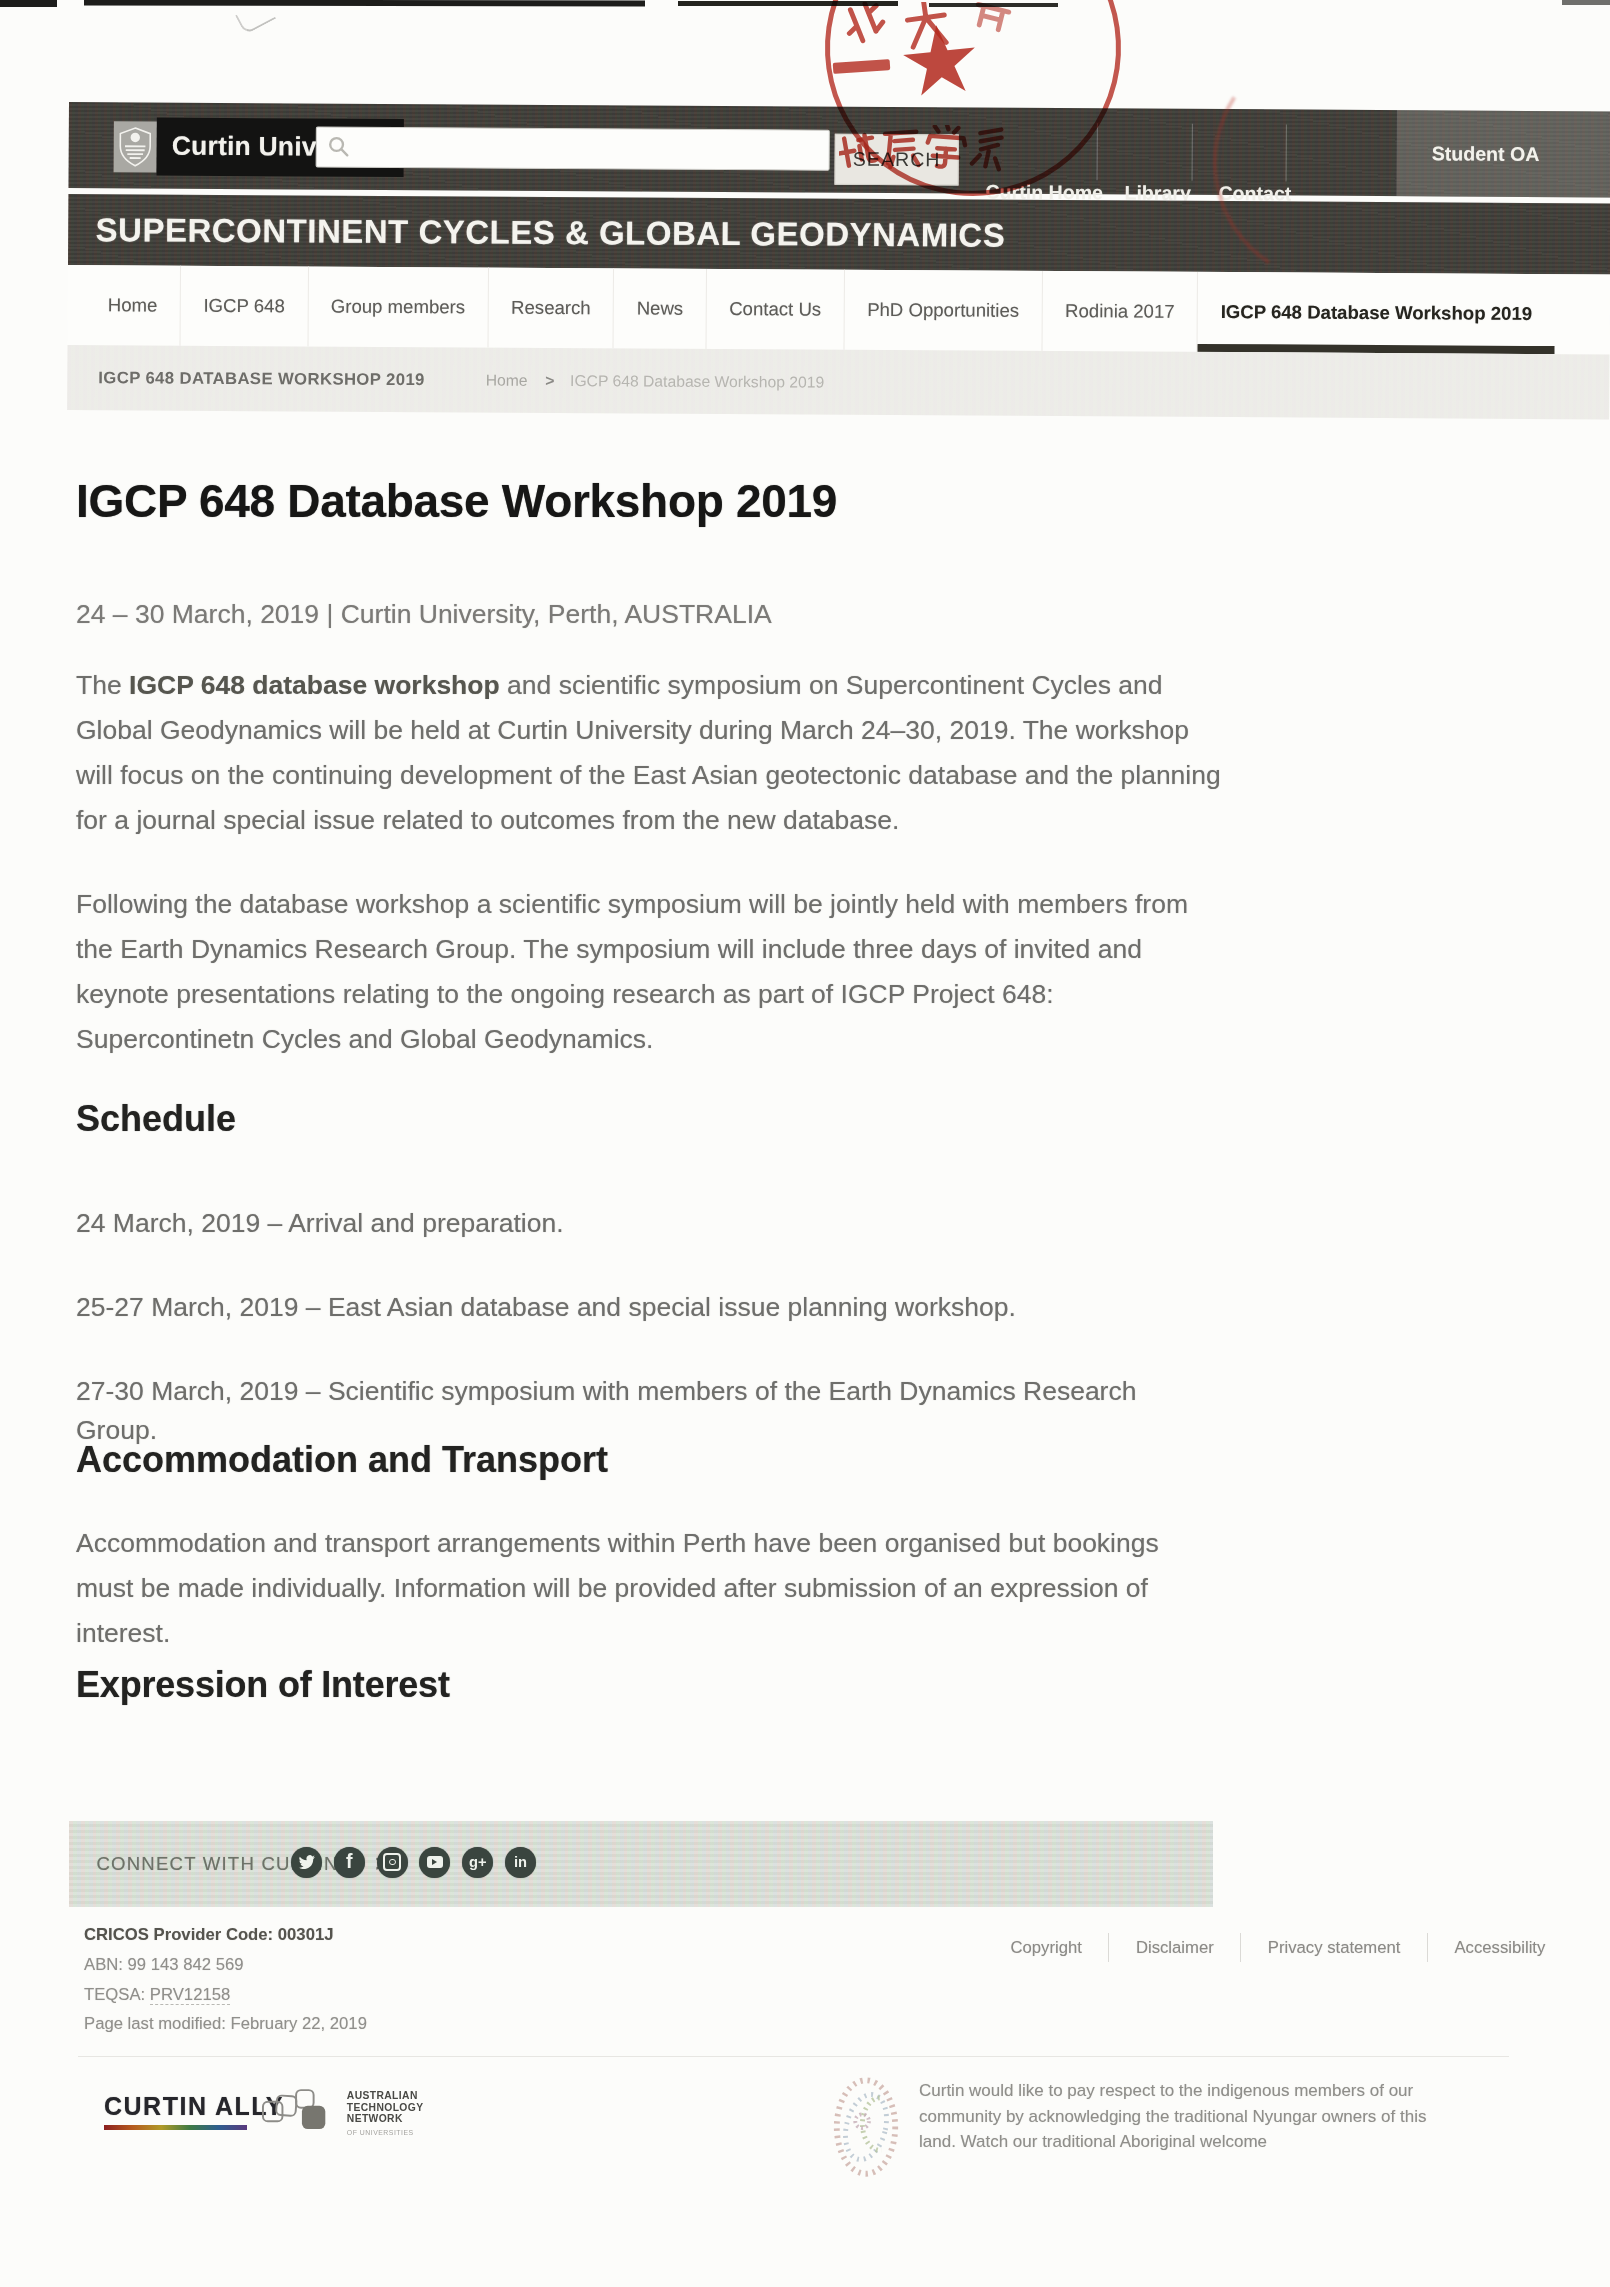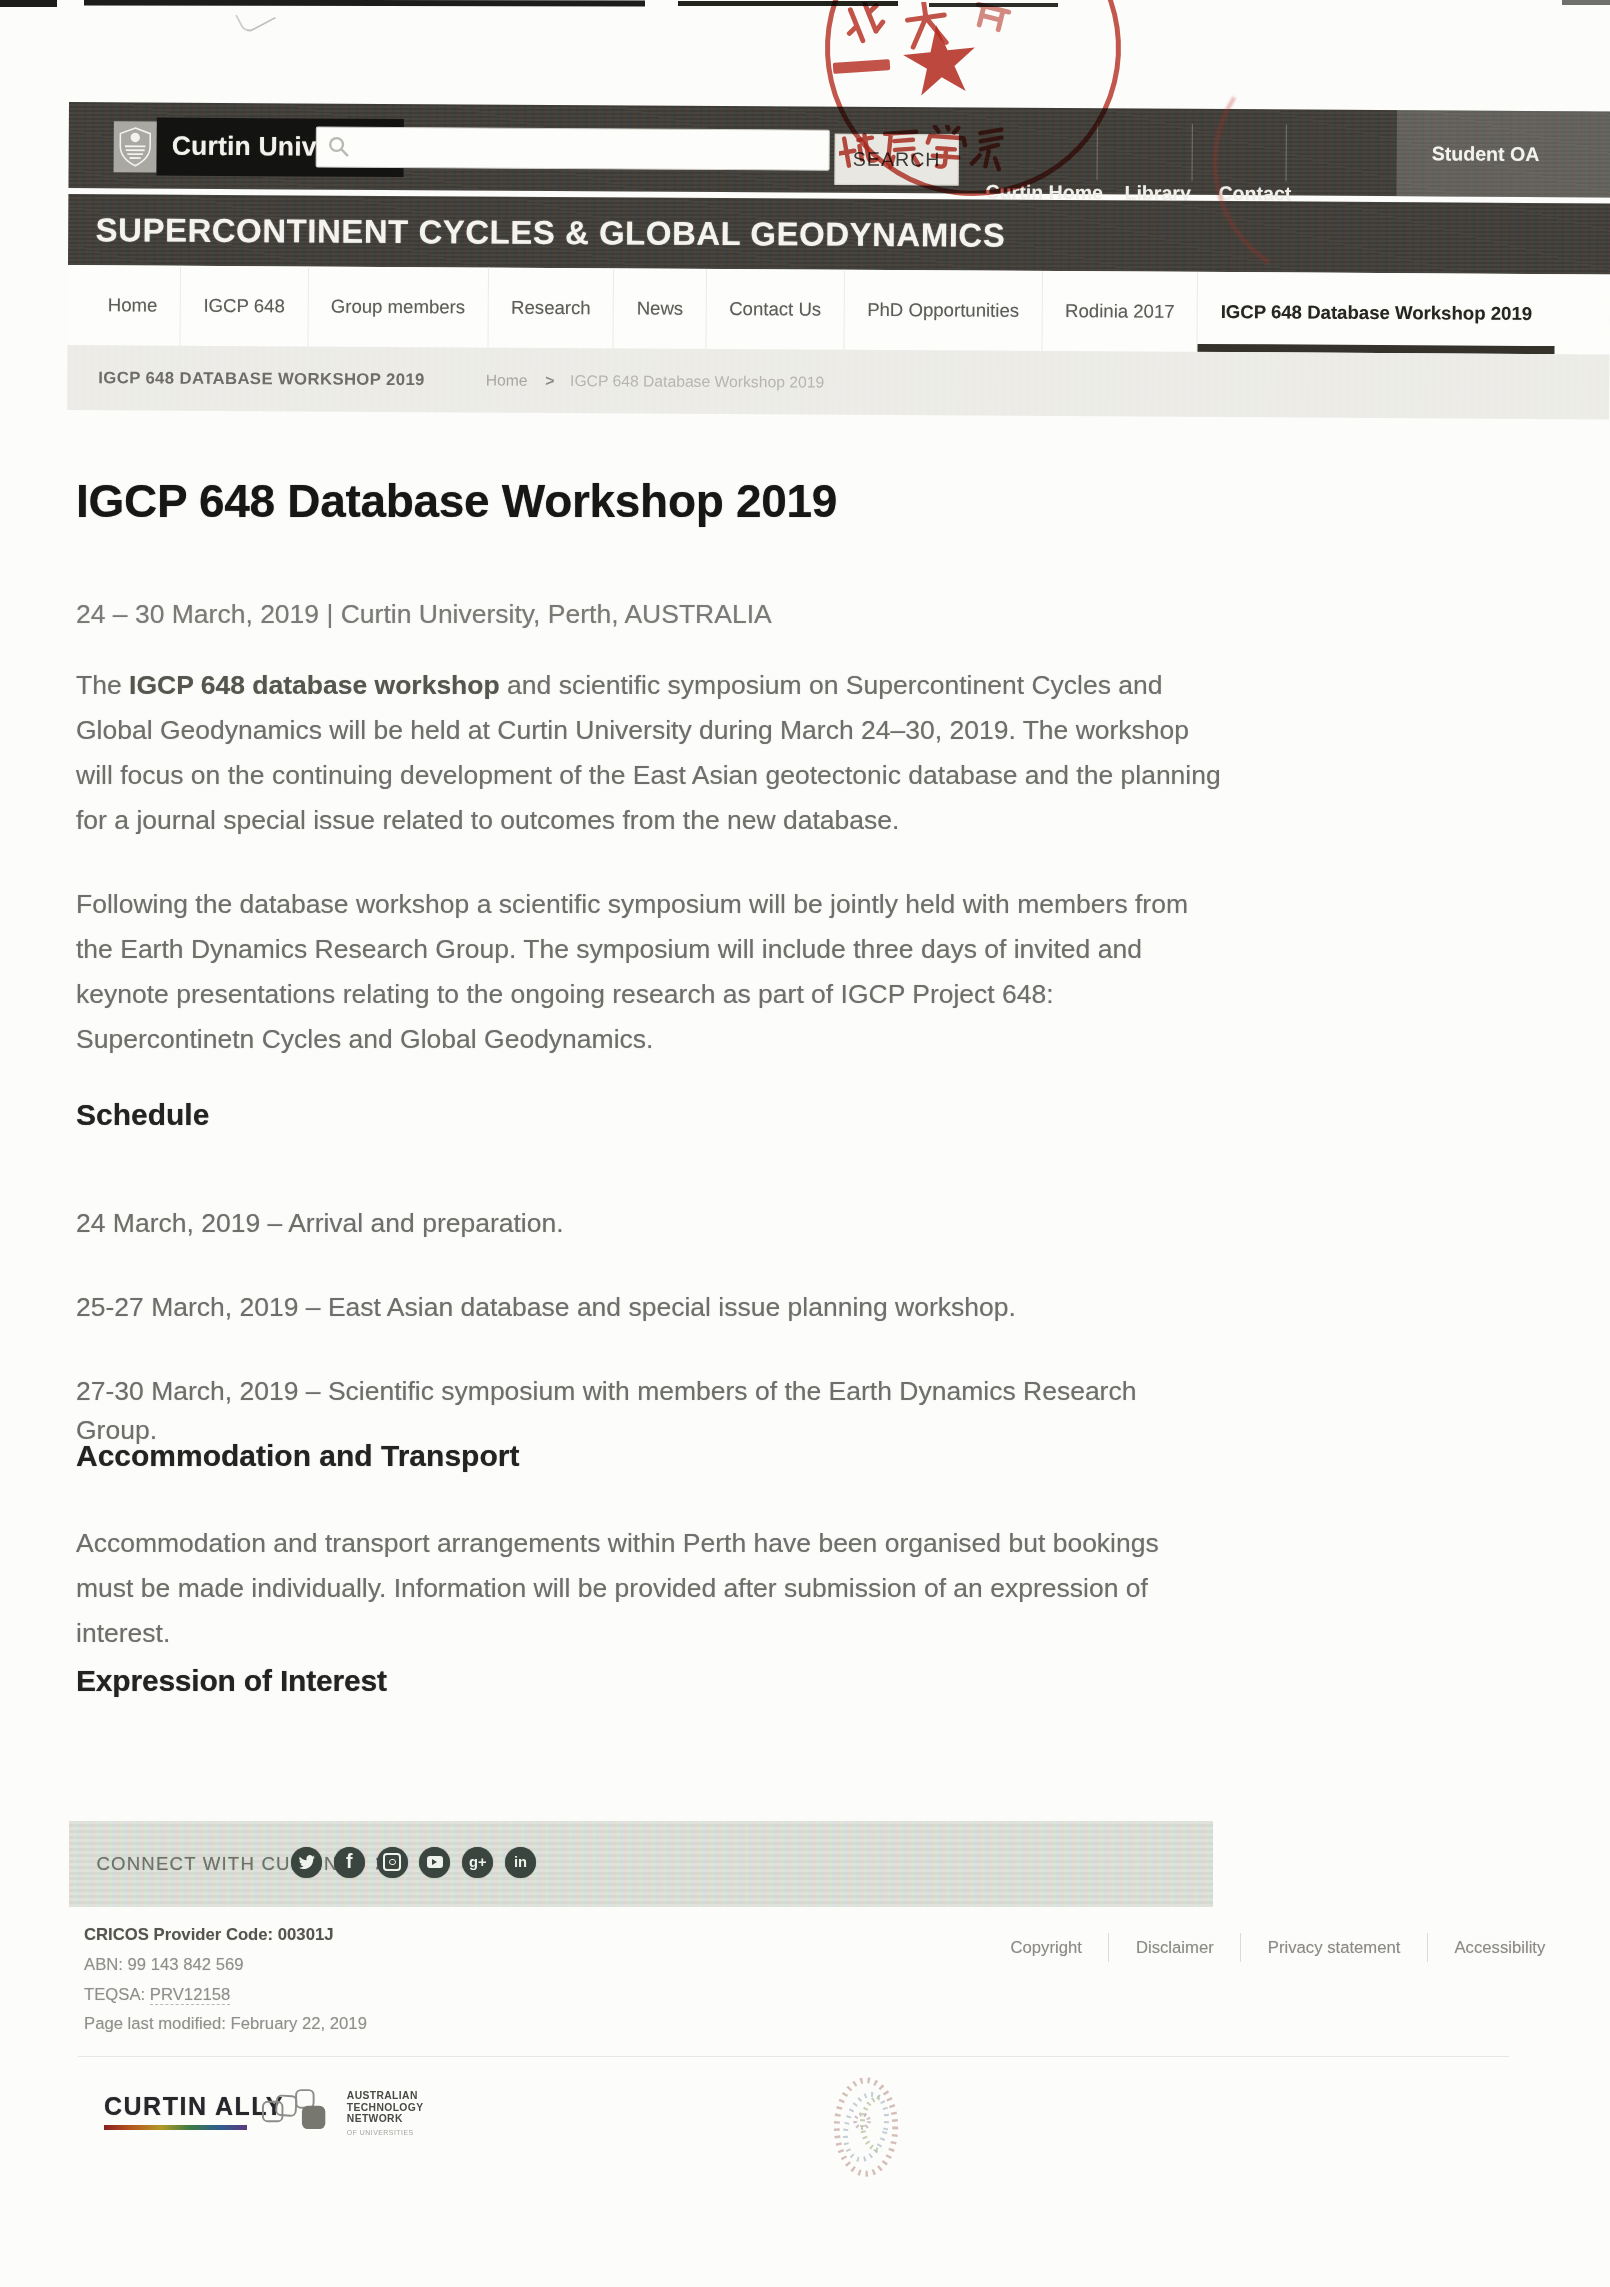--- a/index.html
+++ b/index.html
@@ -73,21 +73,21 @@
 
   
   .content-el{position:absolute;left:76px;width:1145px;color:#6e6e6b;
               text-shadow:0 0 1px rgba(110,110,108,.5);}
   h1.content-el{top:474px;margin:0;font-size:46px;font-weight:700;color:#171716;
                 letter-spacing:-0.3px;text-shadow:0 0 1px rgba(23,23,22,.6);}
   .subtitle{top:592px;font-size:26.5px;color:#7b7a77;}
   .para{font-size:26.5px;line-height:45px;margin:0;}
   .p1{top:663px;} .p2{top:882px;}
   .para b{color:#56564f;font-weight:700;}
-  .h3{position:absolute;left:76px;margin:0;font-size:30px;font-weight:700;color:#232321;
+  .h3{position:absolute;left:76px;margin:0;font-size:36px;font-weight:700;color:#232321;
       text-shadow:0 0 1px rgba(35,35,33,.55);}
   .h-schedule{top:1098px;} .h-acc{top:1439px;} .h-eoi{top:1664px;letter-spacing:-0.2px;}
   .sch{font-size:26.5px;line-height:39px;}
   .sch1{top:1204px;} .sch2{top:1288px;} .sch3{top:1372px;}
   .p-acc{top:1521px;} .p-eoi{top:1725px;}
 
   
   .connect-band{position:absolute;left:69px;top:1821px;width:1144px;height:86px;
     background-color:#e1e5da;
     background-image:
@@ -303,20 +303,21 @@
   </div>
 
   <div class="ack-logo">
     <svg width="74" height="114" viewBox="0 0 76 116">
       <ellipse cx="38" cy="58" rx="30" ry="48" fill="none" stroke="#c9a9a2" stroke-width="6" stroke-dasharray="2.5 5" opacity=".75"></ellipse>
       <ellipse cx="38" cy="58" rx="20" ry="34" fill="none" stroke="#a9b9c6" stroke-width="5" stroke-dasharray="2 5" opacity=".7" transform="rotate(14 38 58)"></ellipse>
       <path d="M52 28 A 18 26 0 1 0 54 82" fill="none" stroke="#b7c49e" stroke-width="5" stroke-dasharray="2 4" opacity=".8"></path>
       <circle cx="34" cy="52" r="7" fill="none" stroke="#c6aeb8" stroke-width="4" stroke-dasharray="2 3" opacity=".8"></circle>
     </svg>
   </div>
+  <div class="ack-text">Curtin would like to pay respect to the indigenous members of our community by acknowledging the traditional Nyungar owners of this land. Watch our traditional Aboriginal welcome</div>
 
   <div class="stamp" aria-label="地质学系">
     <div class="stamp-ring"></div>
     <div class="stamp-star">★</div>
     <div class="stamp-dash"></div>
 
     <svg class="stamp-svg" style="left:845px;top:2px;" width="206" height="51" viewBox="0 0 210 52">
       <g stroke="rgba(181,41,29,.8)" stroke-width="5" fill="none" stroke-linecap="round" transform="rotate(-22 30 26)">
         <path d="M14 0 V34 M4 22 L14 18 M30 0 V30 M30 30 L40 24 M30 10 L40 6"></path>
       </g>

